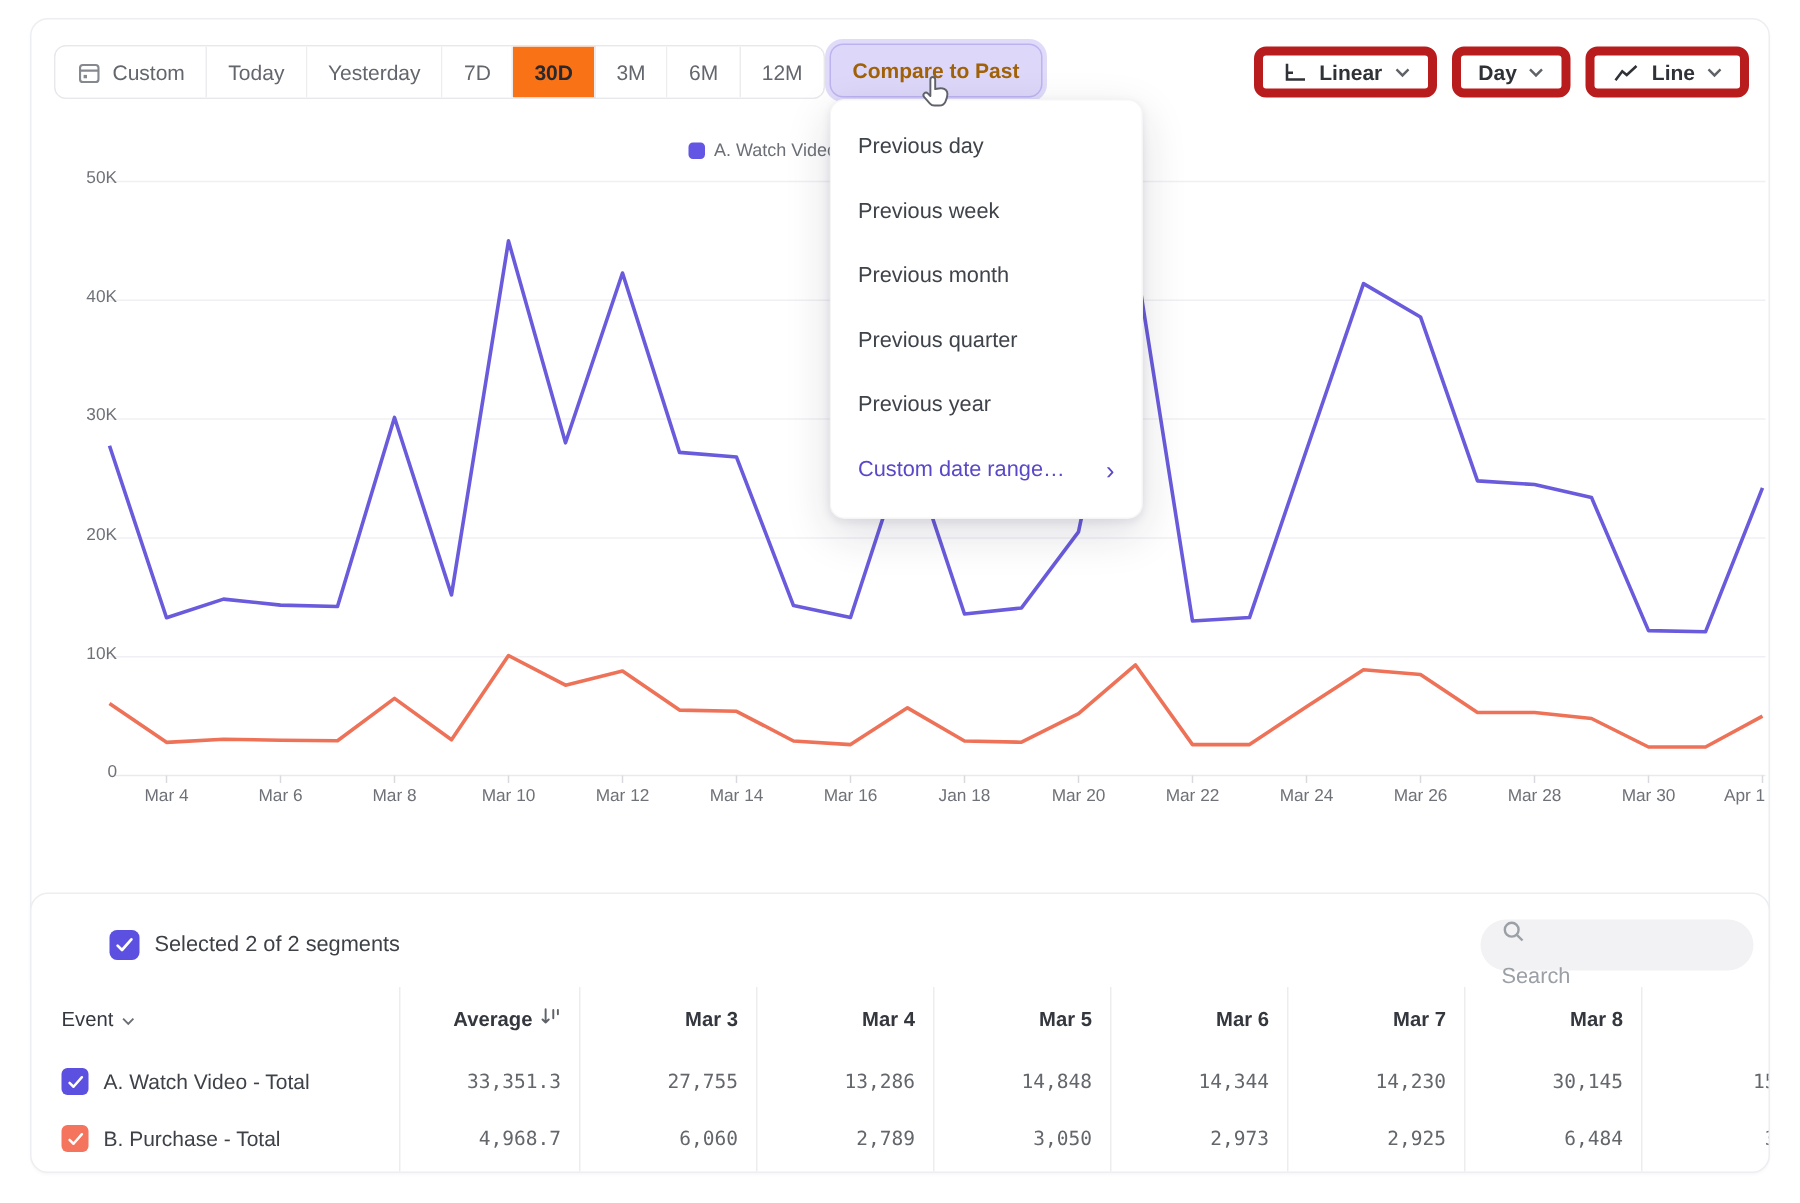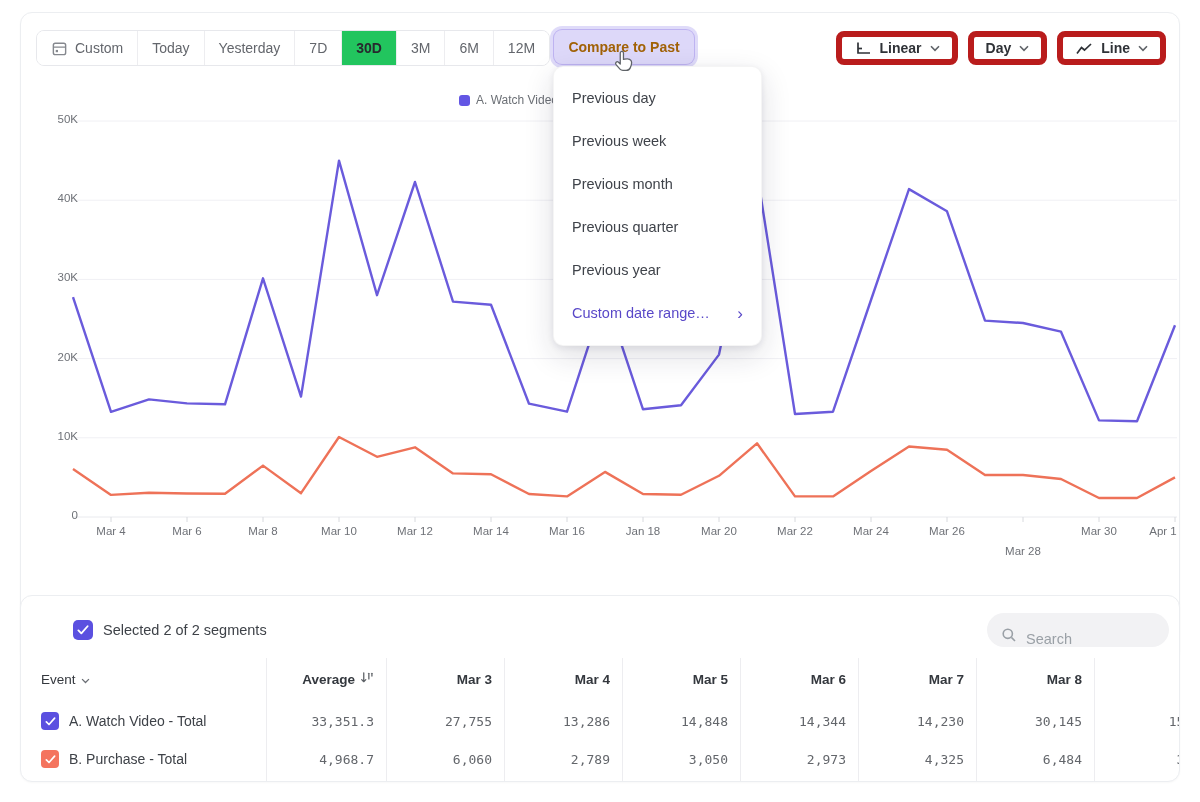--- a/index.html
+++ b/index.html
@@ -11,21 +11,21 @@
           box-shadow:0 1px 2px rgba(20,20,40,.03); }
   .chart-card { left:20px; top:12px; width:1160px; height:650px; }
   .table-card { left:20px; top:595px; width:1160px; height:187px; overflow:hidden; }
 
   
   .seg-control { position:absolute; left:15px; top:17px; height:36px; display:flex; align-items:stretch;
                  border:1px solid #e7e8ec; border-radius:8px; overflow:hidden; background:#fff; }
   .seg { display:flex; align-items:center; gap:7px; padding:0 14px; font-size:14px; color:#63666c;
          border-right:1px solid #ededf0; cursor:pointer; white-space:nowrap; background:#fff; }
   .seg:last-child { border-right:none; }
-  .seg.active { background:#22c55e; color:#27292e; font-weight:bold; }
+  .seg.active { background:#f97316; color:#27292e; font-weight:bold; }
   .seg svg { display:block; }
 
   
   .compare-btn { position:absolute; left:533px; top:17px; width:140px; height:34px; border:none;
                  border-radius:8px; background:#ddd8f9; color:#a16207; font-size:14px; font-weight:bold;
                  font-family:"Liberation Sans",sans-serif; cursor:pointer;
                  box-shadow:0 0 0 1px #beb3f1, 0 0 0 4px rgba(128,110,230,.25); }
   .right-controls { position:absolute; right:13px; top:18px; display:flex; gap:10px; }
   .ctrl-btn { display:flex; align-items:center; gap:8px; height:34px; padding:0 12px;
               border:6px solid #b91c1c; border-radius:8px; background:#fff; font-size:14px;
@@ -51,21 +51,21 @@
   .menu-item .sub-chev { color:#5948c8; font-size:17px; line-height:1; }
 
   .cursor { position:absolute; left:612px; top:50px; z-index:40; pointer-events:none; }
 
   
   .sel-row { position:absolute; left:20px; top:16px; height:36px; display:flex; align-items:center; gap:10px;padding-left:32px; }
   .checkbox { width:20px; height:20px; border-radius:5px; display:flex; align-items:center; justify-content:center; cursor:pointer; }
   .checkbox.small { width:18px; height:18px; border-radius:4px; }
   .sel-text { font-size:14.5px; color:#3e4248; }
   .search-box { position:absolute; right:10px; top:17px; width:182px; height:34px; background:#f2f2f4;
-                border-radius:17px; display:flex; align-items:flex-end; gap:9px; padding:0 14px; }
+                border-radius:17px; display:flex; align-items:flex-start; gap:9px; padding:0 14px;flex-direction:column; }
   .search-box input { border:none; outline:none; background:transparent; font-size:14.5px; color:#3e4248;
                       font-family:"Liberation Sans",sans-serif; width:130px; }
   .search-box input::placeholder { color:#9aa0a6; }
 
   .thead { position:absolute; left:0; top:68px; width:1240px; height:30px; display:flex; align-items:center; padding-left:20px; }
   .tbody { position:absolute; left:0; top:106px; width:1240px; }
   .tr { display:flex; align-items:center; height:38px; padding-left:20px; }
   .td-event { width:225px; display:flex; align-items:center; gap:10px; font-size:14px; color:#3e4248; }
   .th-event { width:225px; display:flex; align-items:center; gap:5px; font-size:13.5px; color:#34383e; font-weight:normal; }
   .td-num { width:118px; text-align:right; padding-right:12px; font-family:"DejaVu Sans Mono",monospace;
@@ -206,21 +206,21 @@
         <div class="x-label" style="left: 242px;">Mar 8</div>
         <div class="x-label" style="left: 318px;">Mar 10</div>
         <div class="x-label" style="left: 394px;">Mar 12</div>
         <div class="x-label" style="left: 470px;">Mar 14</div>
         <div class="x-label" style="left: 546px;">Mar 16</div>
         <div class="x-label" style="left: 622px;">Jan 18</div>
         <div class="x-label" style="left: 698px;">Mar 20</div>
         <div class="x-label" style="left: 774px;">Mar 22</div>
         <div class="x-label" style="left: 850px;">Mar 24</div>
         <div class="x-label" style="left: 926px;">Mar 26</div>
-        <div class="x-label" style="left: 1002px; margin-top: 20px;">Mar 28</div>
+        <div class="x-label" style="left: 1002px;">Mar 28</div>
         <div class="x-label" style="left: 1078px;">Mar 30</div>
         <div class="x-label" style="left: 1142px;">Apr 1</div>
       </div>
   </section>
 
   <div class="menu">
     <div class="menu-item">Previous day</div>
     <div class="menu-item">Previous week</div>
     <div class="menu-item">Previous month</div>
     <div class="menu-item">Previous quarter</div>
@@ -320,21 +320,21 @@
                 <polyline points="1.5,6.5 5,10 12.5,1.5"></polyline>
               </svg>
             </div>
             <span>B. Purchase - Total</span>
           </div>
           <div class="td-num td-avg">4,968.7</div>
           <div class="td-num">6,060</div>
           <div class="td-num">2,789</div>
           <div class="td-num">3,050</div>
           <div class="td-num">2,973</div>
-          <div class="td-num">4,325</div>
+          <div class="td-num">2,925</div>
           <div class="td-num">6,484</div>
           <div class="td-num">3,0</div>
         </div>
       </div>
     <div id="dividers">
         <div class="col-divider" style="left: 245px;"></div>
         <div class="col-divider" style="left: 365px;"></div>
         <div class="col-divider" style="left: 483px;"></div>
         <div class="col-divider" style="left: 601px;"></div>
         <div class="col-divider" style="left: 719px;"></div>

